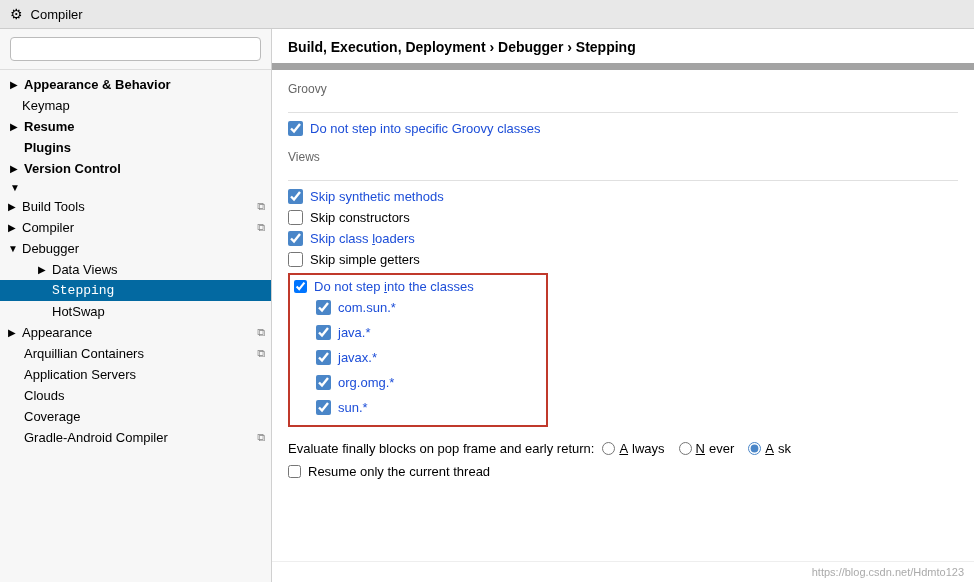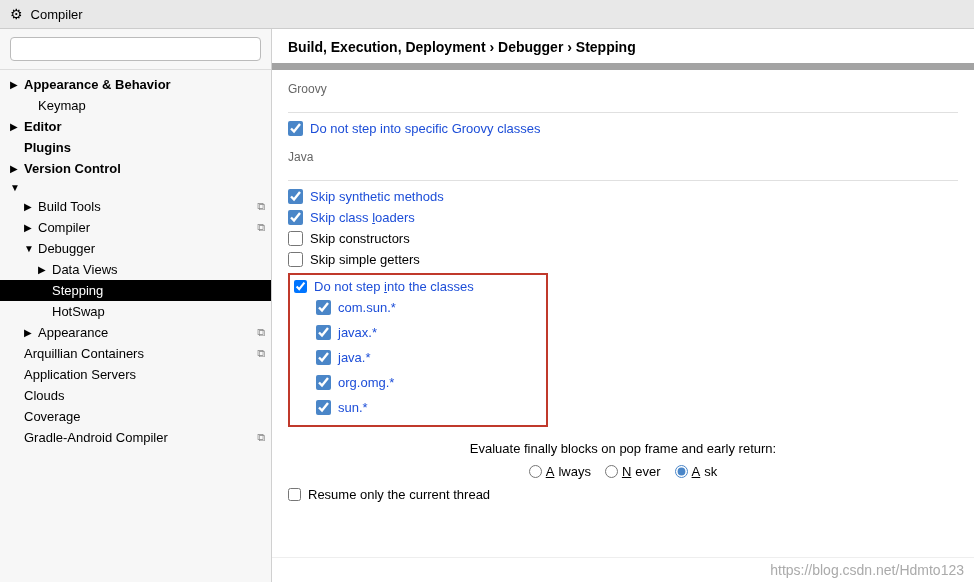--- a/index.html
+++ b/index.html
@@ -53,24 +53,24 @@
     .tree-item {
       display: flex;
       align-items: center;
       padding: 3px 10px 3px 10px;
       cursor: pointer;
       white-space: nowrap;
       font-size: 13px;
       user-select: none;
       position: relative;
     }
-    .tree-item.selected { background: #000000; color: #fff; }
+    .tree-item.selected { background: #0369a1; color: #fff; font-family: Liberation Mono, monospace; }
     .tree-item .arrow { width: 14px; font-size: 10px; display: inline-block; }
     .tree-item .copy-icon { position: absolute; right: 6px; font-size: 11px; color: #888; }
-    .indent1 { padding-left: 24px; }
+    .indent1 { padding-left: 8px; }
     .indent2 { padding-left: 38px; }
 
     
     .content {
       flex: 1;
       background: #fff;
       display: flex;
       flex-direction: column;
       overflow: hidden;
     }
@@ -133,21 +133,20 @@
     }
 
     
     .evaluate-row {
       display: flex;
       align-items: center;
       gap: 8px;
       margin-top: 14px;
       font-size: 13px;
       flex-wrap: wrap;
-      flex-direction: column;
     }
     .evaluate-row .radio-group {
       display: flex;
       align-items: center;
       gap: 14px;
     }
     .radio-opt {
       display: flex;
       align-items: center;
       gap: 4px;
@@ -158,21 +157,21 @@
 
     .resume-row {
       display: flex;
       align-items: center;
       margin-top: 8px;
       gap: 7px;
       font-size: 13px;
     }
 
     .watermark {
-      font-size: 14px;
+      font-size: 11px;
       color: #aaa;
       text-align: right;
       padding: 4px 10px;
       border-top: 1px solid #eee;
     }
 
     .blue-text { color: #1d4ed8; }
   </style>
 </head>
 <body>
@@ -192,21 +191,21 @@
     <div class="tree-item">
           <span class="arrow">▶</span>
           <span style="font-weight: bold;">Appearance &amp; Behavior</span>
         </div>
         <div class="tree-item indent1">
           <span class="arrow"></span>
           <span>Keymap</span>
         </div>
         <div class="tree-item">
           <span class="arrow">▶</span>
-          <span style="font-weight: bold;">Editor</span>
+          <span style="font-weight: bold;">Resume</span>
         </div>
         <div class="tree-item">
           <span class="arrow"></span>
           <span style="font-weight: bold;">Plugins</span>
         </div>
         <div class="tree-item">
           <span class="arrow">▶</span>
           <span style="font-weight: bold;">Version Control</span>
         </div>
         <div class="tree-item">
@@ -274,56 +273,56 @@
 
       <div class="section">
         <div class="section-label">Groovy</div>
         <div class="check-row">
           <input type="checkbox" checked="" id="groovy-no-step" style="">
           <label for="groovy-no-step" class="blue-text">Do not step into specific Groovy classes</label>
         </div>
       </div>
 
       <div class="section">
-        <div class="section-label">Java</div>
+        <div class="section-label">Views</div>
         <div class="check-row">
           <input type="checkbox" checked="" id="skip-synthetic" style="">
           <label for="skip-synthetic" class="blue-text">Skip synthetic methods</label>
         </div>
         <div class="check-row">
+          <input type="checkbox" id="skip-constructors" style="">
+          <label for="skip-constructors">Skip constructors</label>
+        </div>
+        <div class="check-row">
           <input type="checkbox" checked="" id="skip-class-loaders" style="">
           <label for="skip-class-loaders" class="blue-text">Skip class <u>l</u>oaders</label>
-        </div>
-        <div class="check-row">
-          <input type="checkbox" id="skip-constructors" style="">
-          <label for="skip-constructors">Skip constructors</label>
         </div>
         <div class="check-row">
           <input type="checkbox" id="skip-simple-getters" style="">
           <label for="skip-simple-getters">Skip simple getters</label>
         </div>
 
         
         <div class="classes-box">
           <div class="classes-header">
             <input type="checkbox" checked="" id="do-not-step-classes" style="">
             <label for="do-not-step-classes" class="blue-text">Do not step <u>i</u>nto the classes</label>
           </div>
           <div class="classes-list">
             <div class="check-row">
               <input type="checkbox" checked="" id="com-sun" style="">
               <label for="com-sun" class="blue-text">com.sun.*</label>
             </div>
             <div class="check-row">
+              <input type="checkbox" checked="" id="java-entry" style="">
+              <label for="java-entry" class="blue-text">java.*</label>
+            </div>
+            <div class="check-row">
               <input type="checkbox" checked="" id="javax-entry" style="">
               <label for="javax-entry" class="blue-text">javax.*</label>
-            </div>
-            <div class="check-row">
-              <input type="checkbox" checked="" id="java-entry" style="">
-              <label for="java-entry" class="blue-text">java.*</label>
             </div>
             <div class="check-row">
               <input type="checkbox" checked="" id="org-omg" style="">
               <label for="org-omg" class="blue-text">org.omg.*</label>
             </div>
             <div class="check-row">
               <input type="checkbox" checked="" id="sun-entry" style="">
               <label for="sun-entry" class="blue-text">sun.*</label>
             </div>
           </div>

